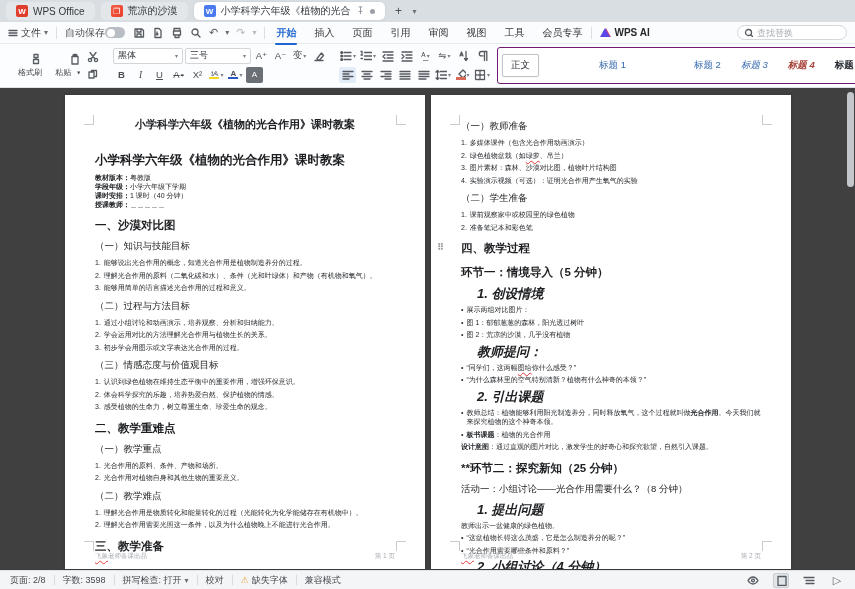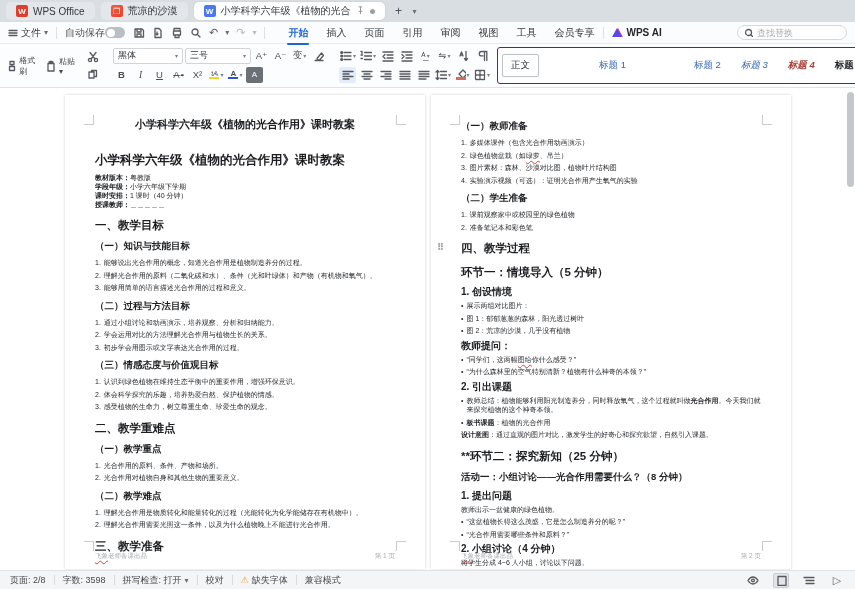--- a/index.html
+++ b/index.html
@@ -24,39 +24,39 @@
 
   
   .menubar { height:22px; background:#fbfcfd; border-bottom:1px solid #e8eaec; display:flex; align-items:center;
     padding:0 8px; gap:8px; font-size:10px; color:#3b3f45; flex:0 0 auto; }
   .mb-file { display:flex; align-items:center; gap:3px;text-align:center; }
   .vsep { width:1px; height:12px; background:#dcdfe2; }
   .autosave { display:flex; align-items:center; color:#4b5056; }
   .toggle { width:20px; height:11px; border-radius:6px; background:#b9bec4; position:relative; }
   .toggle::after { content:""; position:absolute; left:1.5px; top:1.5px; width:8px; height:8px; border-radius:50%; background:#fff; }
   .qbar { display:flex; align-items:center; gap:7px; color:#5a5f65; }
-  .menus { display:flex; align-items:center; gap:16px; margin-left:14px; }
+  .menus { display:flex; align-items:center; gap:16px; margin-left:2px; }
   .menus .mi { padding:2px 1px; color:#33373c; position:relative; }
   .menus .mi.active { color:#1f66d0; font-weight:bold; }
   .menus .mi.active::after { content:""; position:absolute; left:0; right:0; bottom:-3px; height:2px; background:#1f66d0; border-radius:1px; }
   .ai-badge { display:flex; align-items:center; gap:4px; font-size:10px; font-weight:bold; color:#24282d; }
   .ai-tri { width:0; height:0; border-left:5px solid transparent; border-right:5px solid transparent; border-bottom:9px solid #5b46e8;
      filter:drop-shadow(1px 0 0 #e0447a); }
   .searchbox { margin-left:auto; width:110px; height:15px; border:1px solid #d4d7da; border-radius:8px; background:#fff;
      display:flex; align-items:center; padding:0 6px; gap:4px; }
   .searchbox input { border:none; outline:none; width:80px; font-size:9px; color:#3b3f45; background:transparent; }
   .searchbox input::placeholder { color:#a7abb0; }
 
   
   .ribbon { height:44px; background:#fcfdfe; border-bottom:1px solid #dfe2e5; display:flex; align-items:stretch;
      padding:3px 6px; gap:6px; flex:0 0 auto; }
   .rgroup { display:flex; align-items:center; gap:3px; }
   .rsep { width:1px; background:#e6e8eb; margin:4px 0; }
-  .bigbtn { width:36px; display:flex; flex-direction:row; align-items:center; justify-content:center; gap:2px;
-     border-radius:3px; color:#43474d; font-size:8px; }
+  .bigbtn { width:36px; display:flex; flex-direction:column; align-items:flex-end; justify-content:center; gap:2px;
+     border-radius:3px; color:#43474d; font-size:8px;font-family:Liberation Mono, monospace; }
   .bigbtn svg { width:15px; height:15px; }
   .two-rows { display:flex; flex-direction:column; justify-content:center; gap:2px; }
   .rrow { display:flex; align-items:flex-start; gap:2px; height:17px; }
   .sbtn { min-width:17px; height:16px; display:flex; align-items:center; justify-content:center; border-radius:2px;
      color:#4a4e54; font-size:9.5px; padding:0 1px; }
   .sbtn.sel { background:#e3edf9; }
   .sbtn .car { font-size:6px; color:#7b8086; margin-left:1px; }
   .combo { height:16px; border:1px solid #d3d6d9; border-radius:2px; background:#fff; display:flex; align-items:center;
      justify-content:space-between; padding:0 4px; font-size:9px; color:#33373c; }
   .combo .car { font-size:6px; color:#7b8086; }
@@ -68,40 +68,40 @@
   .styitem { font-size:9.5px; padding:4px 8px; color:#23272c; white-space:nowrap; }
   .styitem.sel { border:1px solid #bfc4c9; border-radius:2px; background:#fff; box-shadow:0 0 2px rgba(0,0,0,.08); }
   .sty-blue { color:#3468ad;margin-left:48px; }
   .sty-blue-italic { color:#3468ad; font-style:italic; }
   .sty-red-italic { color:#a8433b; font-style:italic; font-weight:bold; }
   .sty-bold { font-weight:bold; }
   .galarr { display:flex; flex-direction:column; justify-content:center; gap:1px; color:#8a8f95; font-size:6px;
      border-left:1px solid #eceef0; padding-left:3px; height:28px; }
 
   
-  .docarea { flex:1 1 auto; position:relative; background:#ffffff; overflow:hidden; }
+  .docarea { flex:1 1 auto; position:relative; background:#404040; overflow:hidden; }
   .page { position:absolute; top:7px; width:360px; height:474px; background:#fff; box-shadow:0 0 3px rgba(0,0,0,.18);
      padding:18px 30px 24px; overflow:hidden; color:#1c1e21; }
   .page.p1 { left:65px; }
   .page.p2 { left:431px; }
   .cmark { position:absolute; width:10px; height:10px; border-color:#c8ccd0; border-style:solid; border-width:0; }
   .cm-tl { left:19px; top:20px; border-left-width:1px; border-top-width:1px; border-top:none; border-left:none; border-right:1px solid #c8ccd0; border-bottom:1px solid #c8ccd0;}
   .cm-tr { right:19px; top:20px; border-left:1px solid #c8ccd0; border-bottom:1px solid #c8ccd0; }
   .cm-bl { left:19px; bottom:18px; border-right:1px solid #c8ccd0; border-top:1px solid #c8ccd0; }
   .cm-br { right:19px; bottom:18px; border-left:1px solid #c8ccd0; border-top:1px solid #c8ccd0; }
 
   .doc-title { font-size:11px; font-weight:bold; text-align:center; margin:4px 0 20px; }
   .doc-h1 { font-size:12.5px; font-weight:bold; margin:0 0 4px; }
   .doc-meta { font-size:7px; line-height:9px; }
   .doc-meta .lbl { font-weight:bold; }
   .doc-h2 { font-size:11.5px; font-weight:bold; margin:9px 0 5px; position:relative; }
-  .doc-h3 { font-size:9.5px; font-weight:bold; margin:7px 0 5px; }
+  .doc-h3 { font-size:9.5px; font-weight:normal; margin:7px 0 5px; }
   .doc-li, .doc-bullet, .doc-p { font-size:7px; line-height:9.5px; margin:0 0 3px; display:flex; gap:3px; color:#26292d; }
   .doc-p { display:block; }
-  .doc-pb { font-size:10px; font-weight:bold; margin:3px 0 2px; }
+  .doc-pb { font-size:13px; font-weight:bold; margin:3px 16px 2px;font-style:italic; }
   .doc-li .num, .doc-bullet .dot { flex:0 0 auto; color:#26292d; }
   .b { font-weight:bold; }
   .sq { text-decoration:underline; text-decoration-style:wavy; text-decoration-color:#e23b3b; text-decoration-thickness:1px; text-underline-offset:2px; }
   .handle { position:absolute; left:-24px; top:1px; color:#9aa0a6; font-size:9px; font-family:"DejaVu Sans",sans-serif; }
   .pfooter { position:absolute; left:30px; right:30px; bottom:8px; display:flex; justify-content:space-between;
      font-size:6.5px; color:#a9adb2; }
 
   .scrollbar { position:absolute; right:1px; top:4px; width:7px; height:470px; }
   .scroll-thumb { width:7px; height:95px; border-radius:4px; background:#c3c7cb; }
 
@@ -401,21 +401,21 @@
       <span class="cmark cm-tr"></span>
       <span class="cmark cm-bl"></span>
       <span class="cmark cm-br"></span>
       <div class="pbody">
           <div class="doc-title">小学科学六年级《植物的光合作用》课时教案</div>
           <div class="doc-h1">小学科学六年级《植物的光合作用》课时教案</div>
           <div class="doc-meta"><span class="lbl">教材版本：</span><span class="val">粤教版</span></div>
           <div class="doc-meta"><span class="lbl">学段年级：</span><span class="val">小学六年级下学期</span></div>
           <div class="doc-meta"><span class="lbl">课时安排：</span><span class="val">1 课时（40 分钟）</span></div>
           <div class="doc-meta"><span class="lbl">授课教师：</span><span class="val">＿＿＿＿＿</span></div>
-          <div class="doc-h2">一、教学目标</div>
+          <div class="doc-h2">一、沙漠对比图</div>
           <div class="doc-h3">（一）知识与技能目标</div>
           <div class="doc-li">
             <span class="num">1.</span>
             <span class="txt">能够说出光合作用的概念，知道光合作用是植物制造养分的过程。</span>
           </div>
           <div class="doc-li">
             <span class="num">2.</span>
             <span class="txt">理解光合作用的原料（二氧化碳和水）、条件（光和叶绿体）和产物（有机物和氧气）。</span>
           </div>
           <div class="doc-li">

